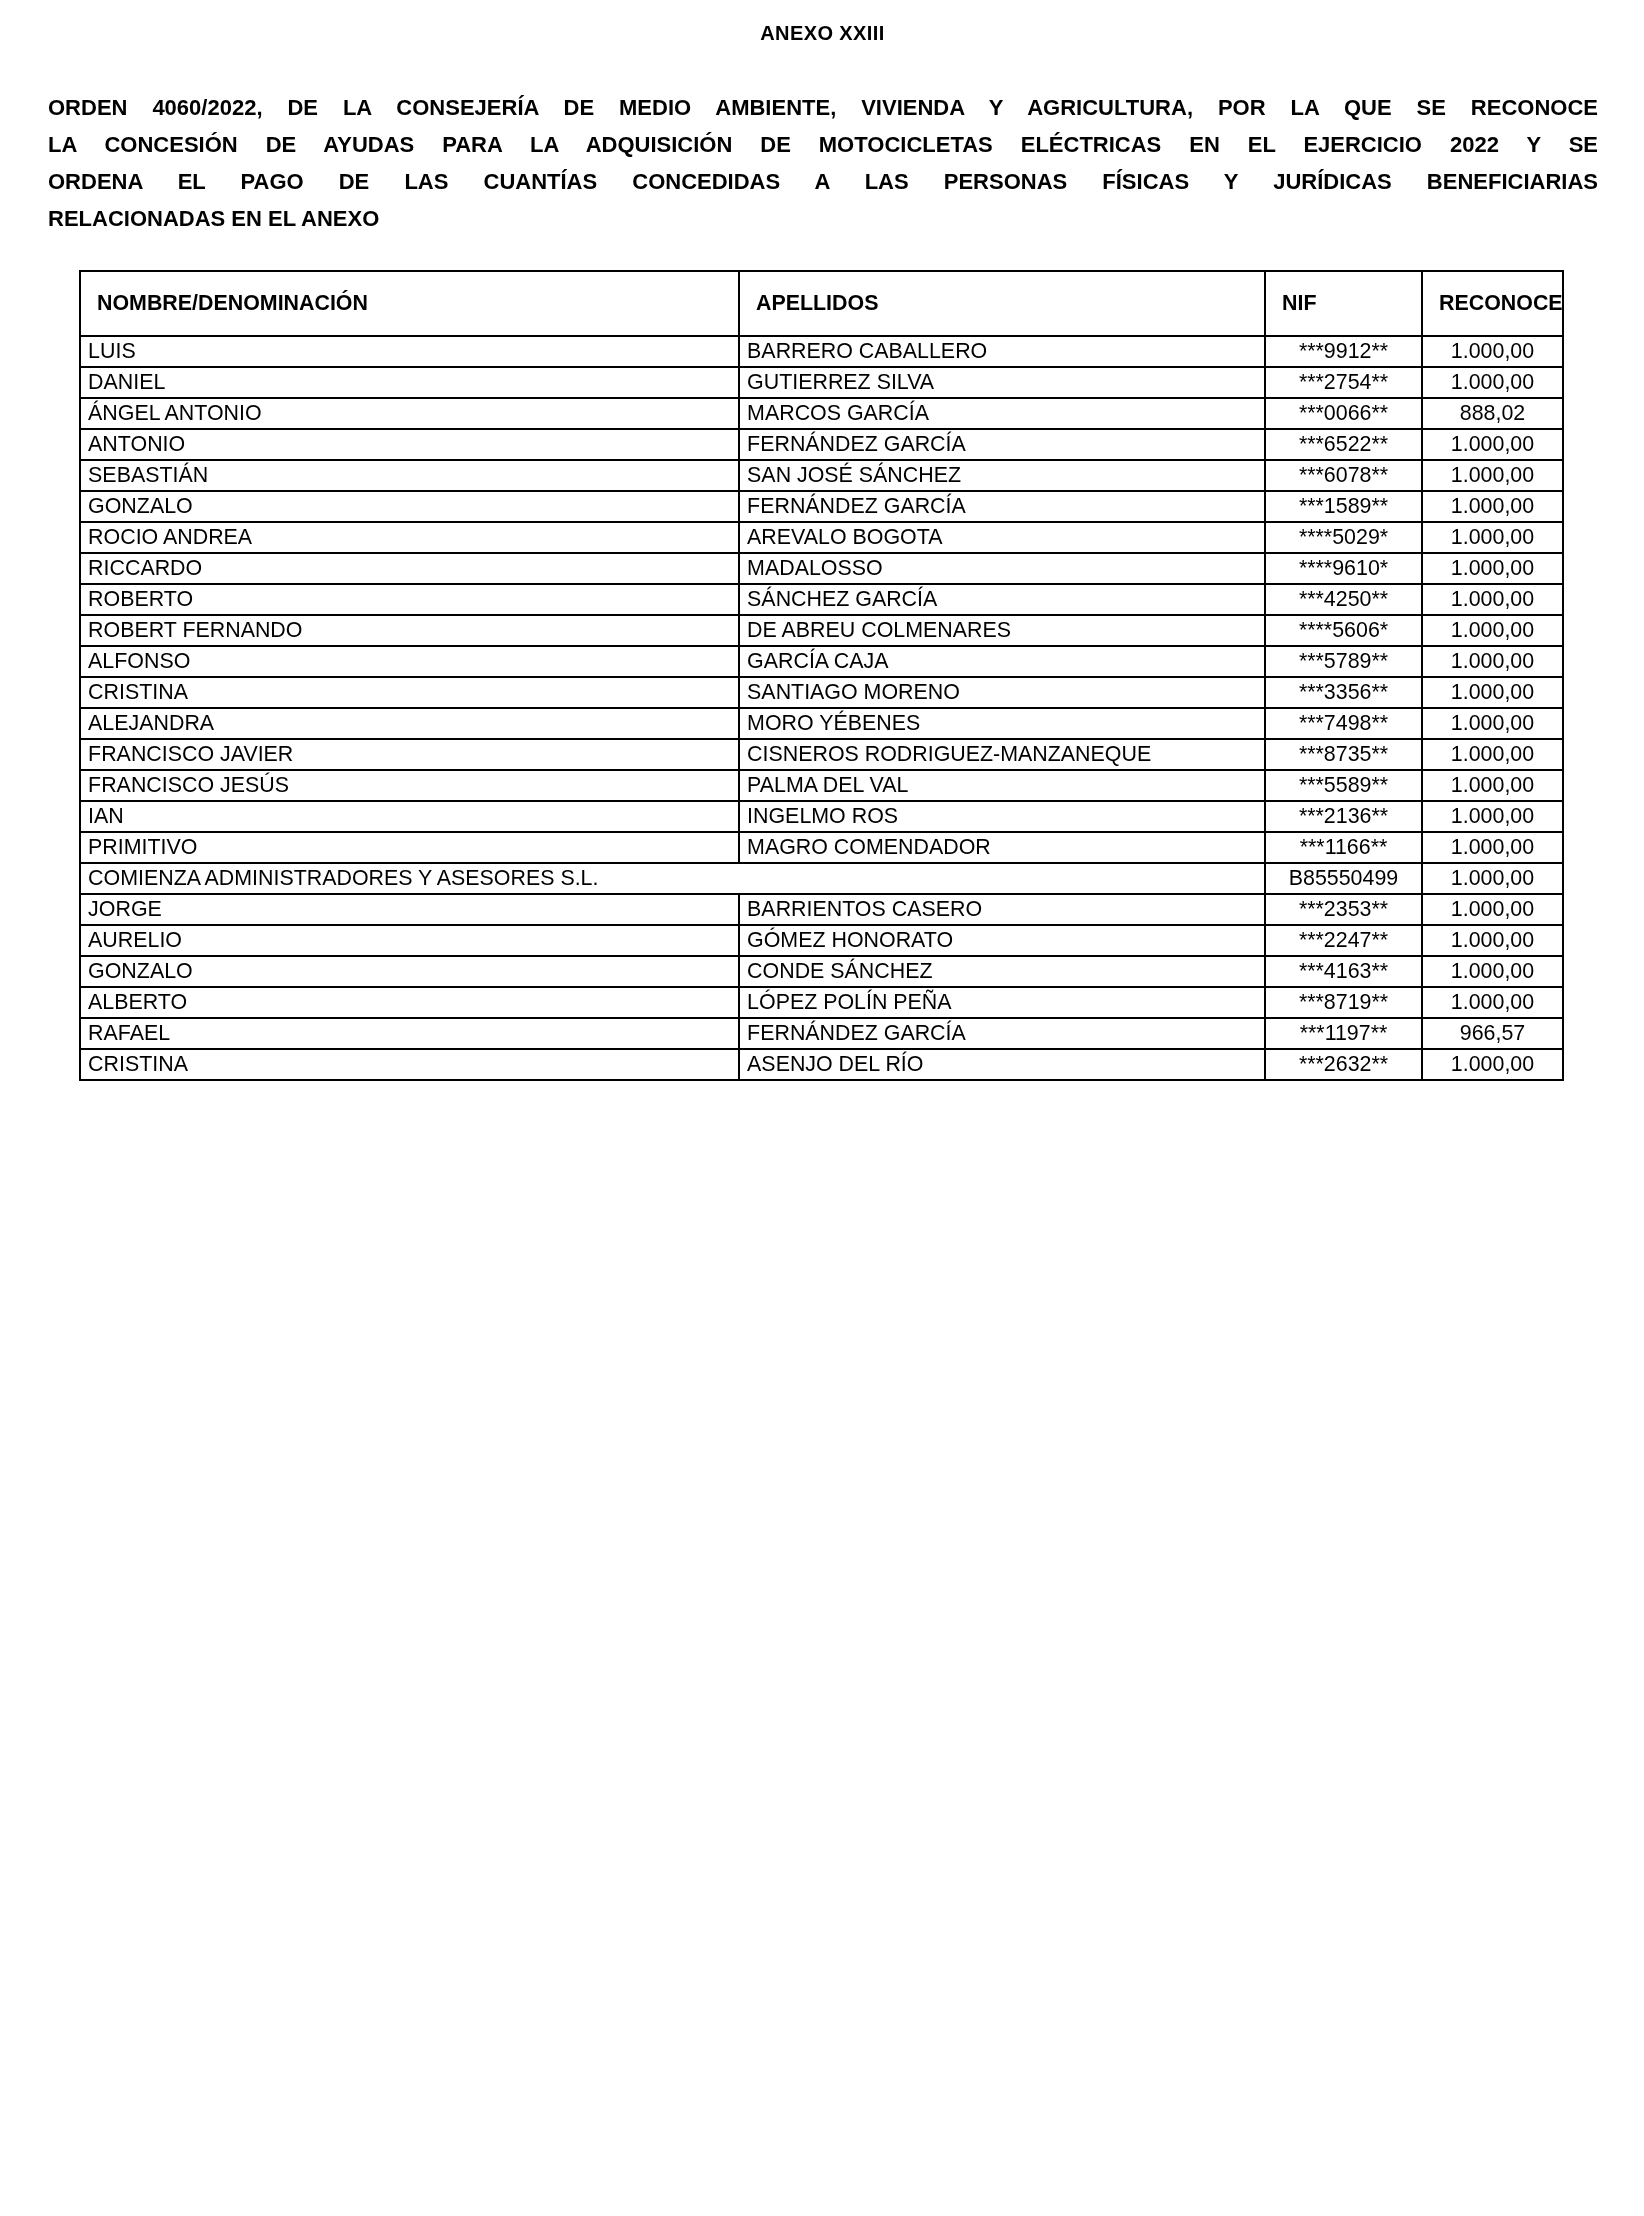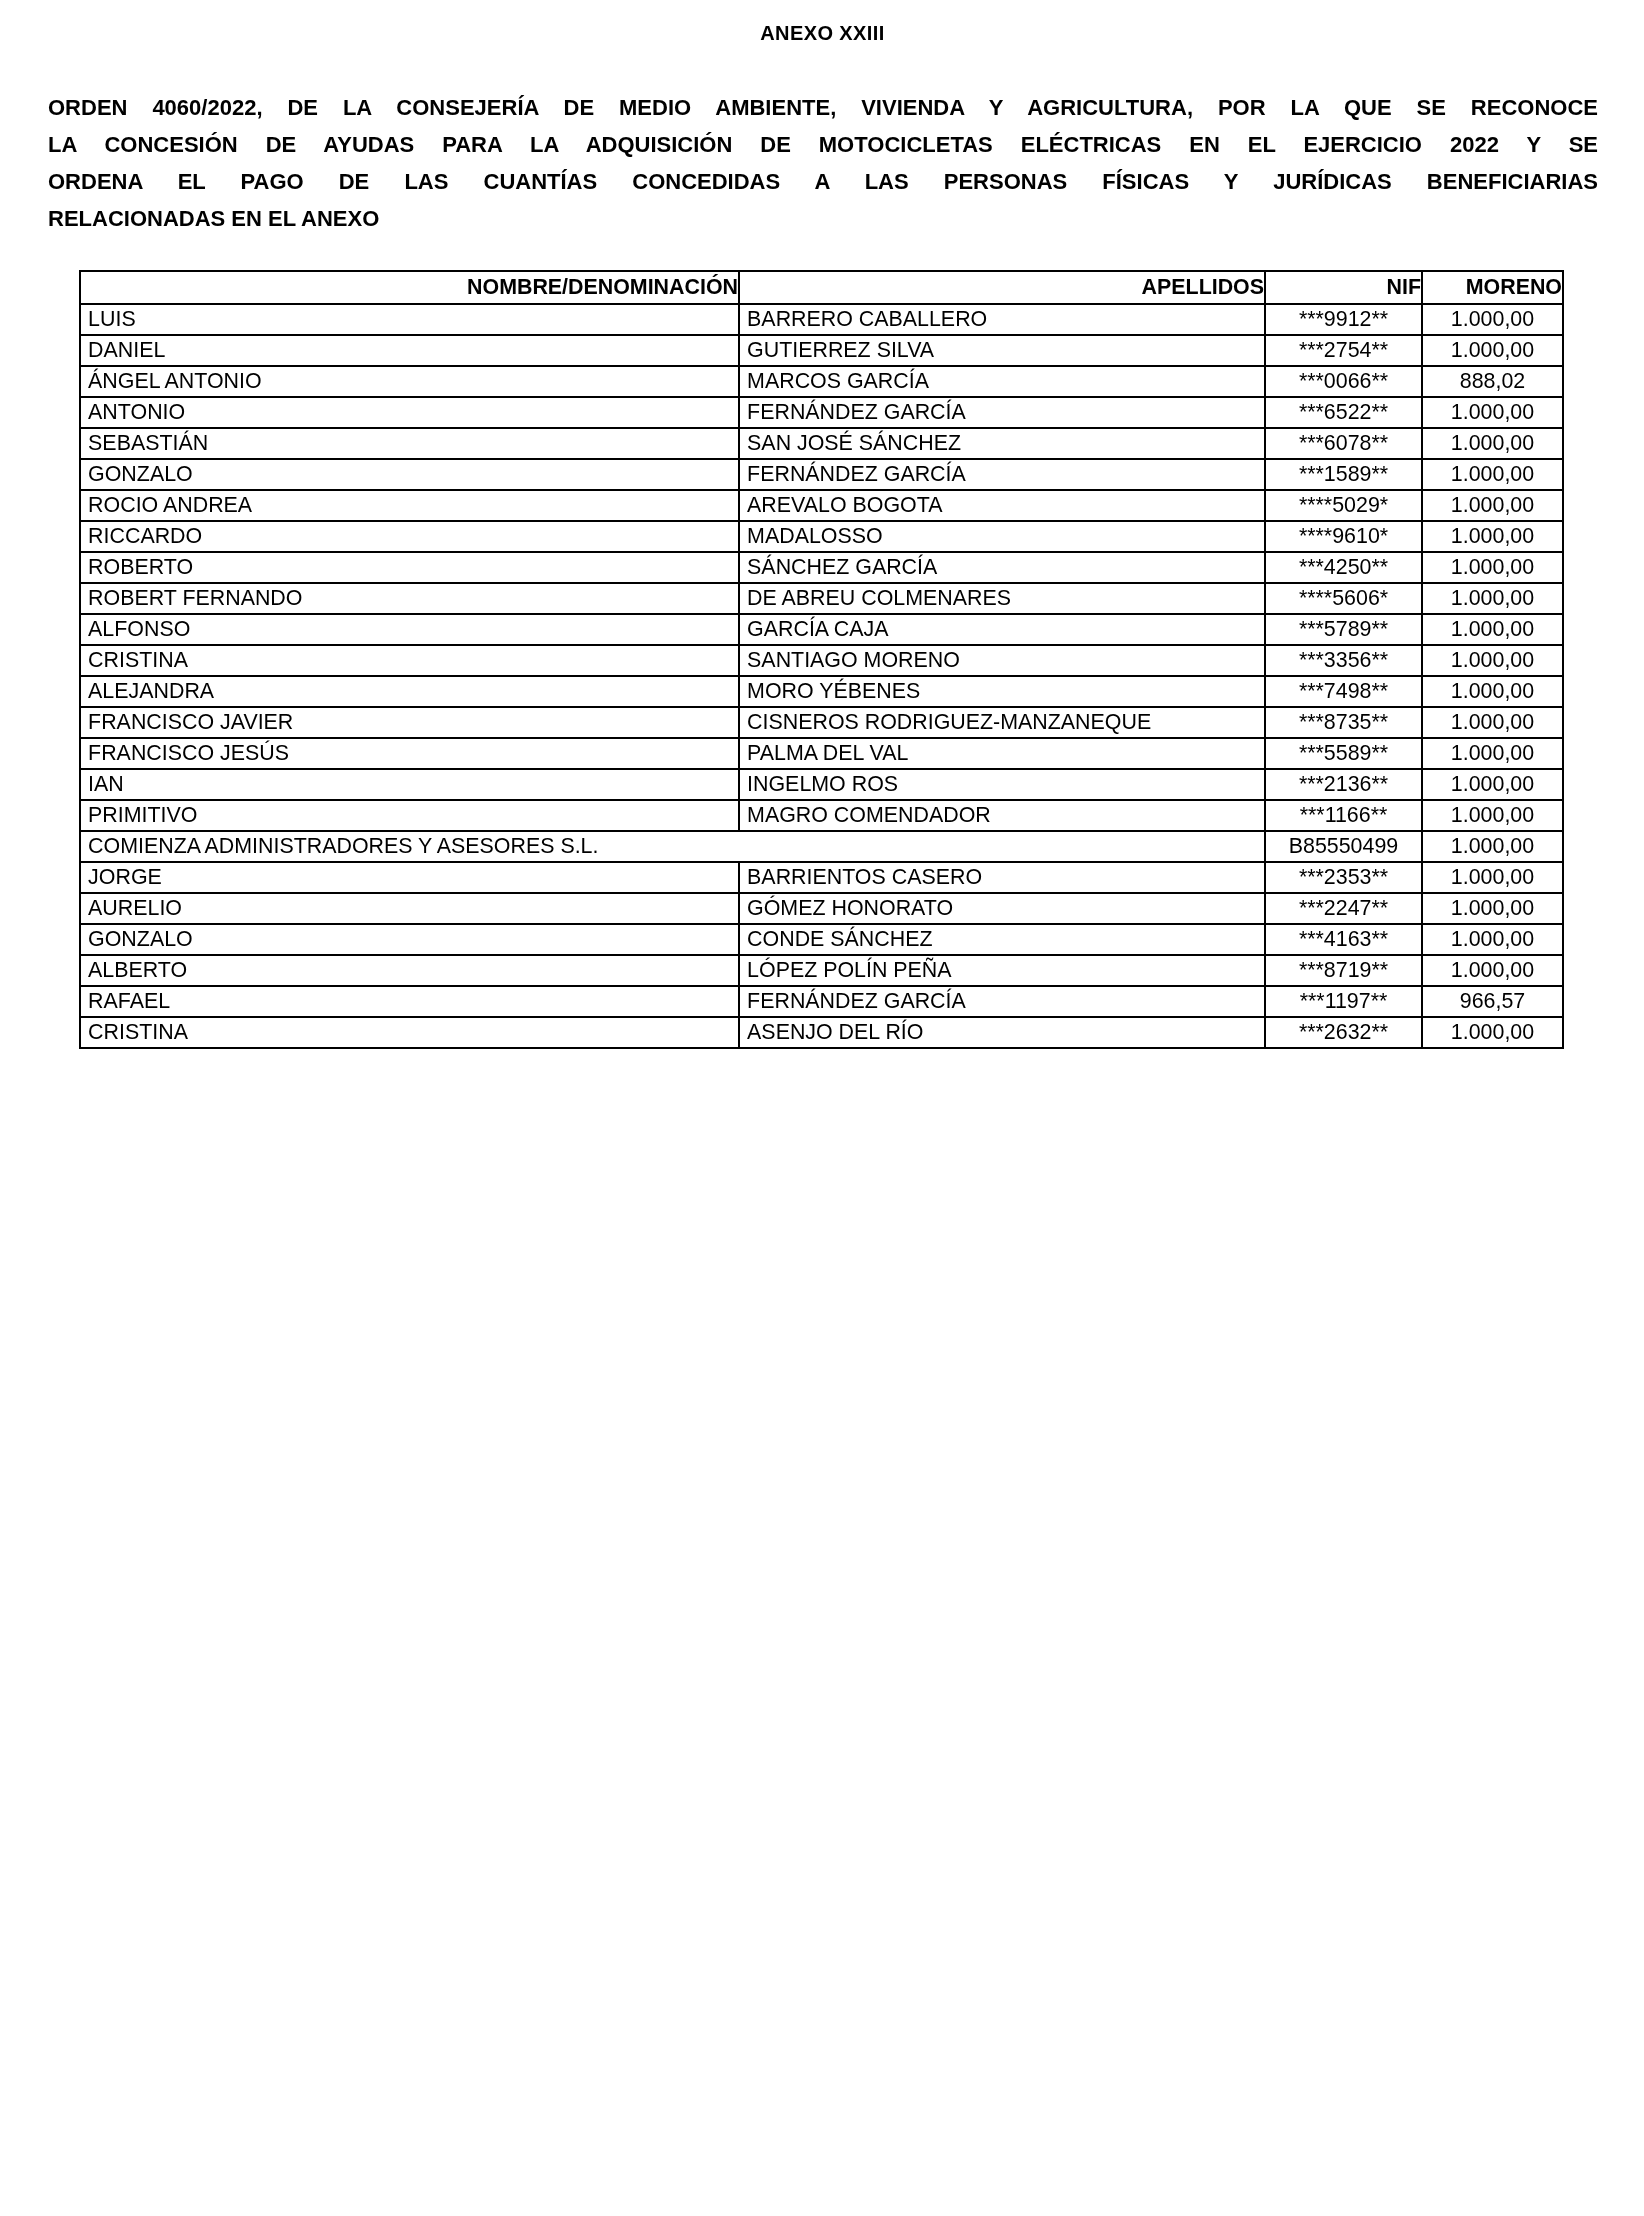--- a/index.html
+++ b/index.html
@@ -54,22 +54,22 @@
   .beneficiaries-table th, .beneficiaries-table td {
     border: 2.4px solid #000000;
     font-size: 21.4px;
     overflow: hidden;
     white-space: nowrap;
     vertical-align: middle;
   }
   .beneficiaries-table th {
     height: 31px;
     font-weight: bold;
-    text-align: right;
-    padding: 0;
+    text-align: left;
+    padding: 16px;
   }
   .beneficiaries-table td {
     height: 29px;
     padding: 0 3.2px 0 7.1px;
     text-align: left;
   }
   .beneficiaries-table td.cell-nif,
   .beneficiaries-table td.cell-importe {
     text-align: center;
     padding: 0;
@@ -92,21 +92,21 @@
     <col class="c-nombre">
     <col class="c-apellidos">
     <col class="c-nif">
     <col class="c-importe">
   </colgroup>
   <thead>
     <tr id="header-row">
         <th>NOMBRE/DENOMINACIÓN</th>
         <th>APELLIDOS</th>
         <th>NIF</th>
-        <th>MORENO</th>
+        <th>RECONOCE</th>
       </tr>
   </thead>
   <tbody id="table-body">
       <tr>
         <td class="cell-nombre">LUIS</td>
         <td class="cell-apellidos">BARRERO CABALLERO</td>
         <td class="cell-nif">***9912**</td>
         <td class="cell-importe">1.000,00</td>
       </tr>
       <tr>

